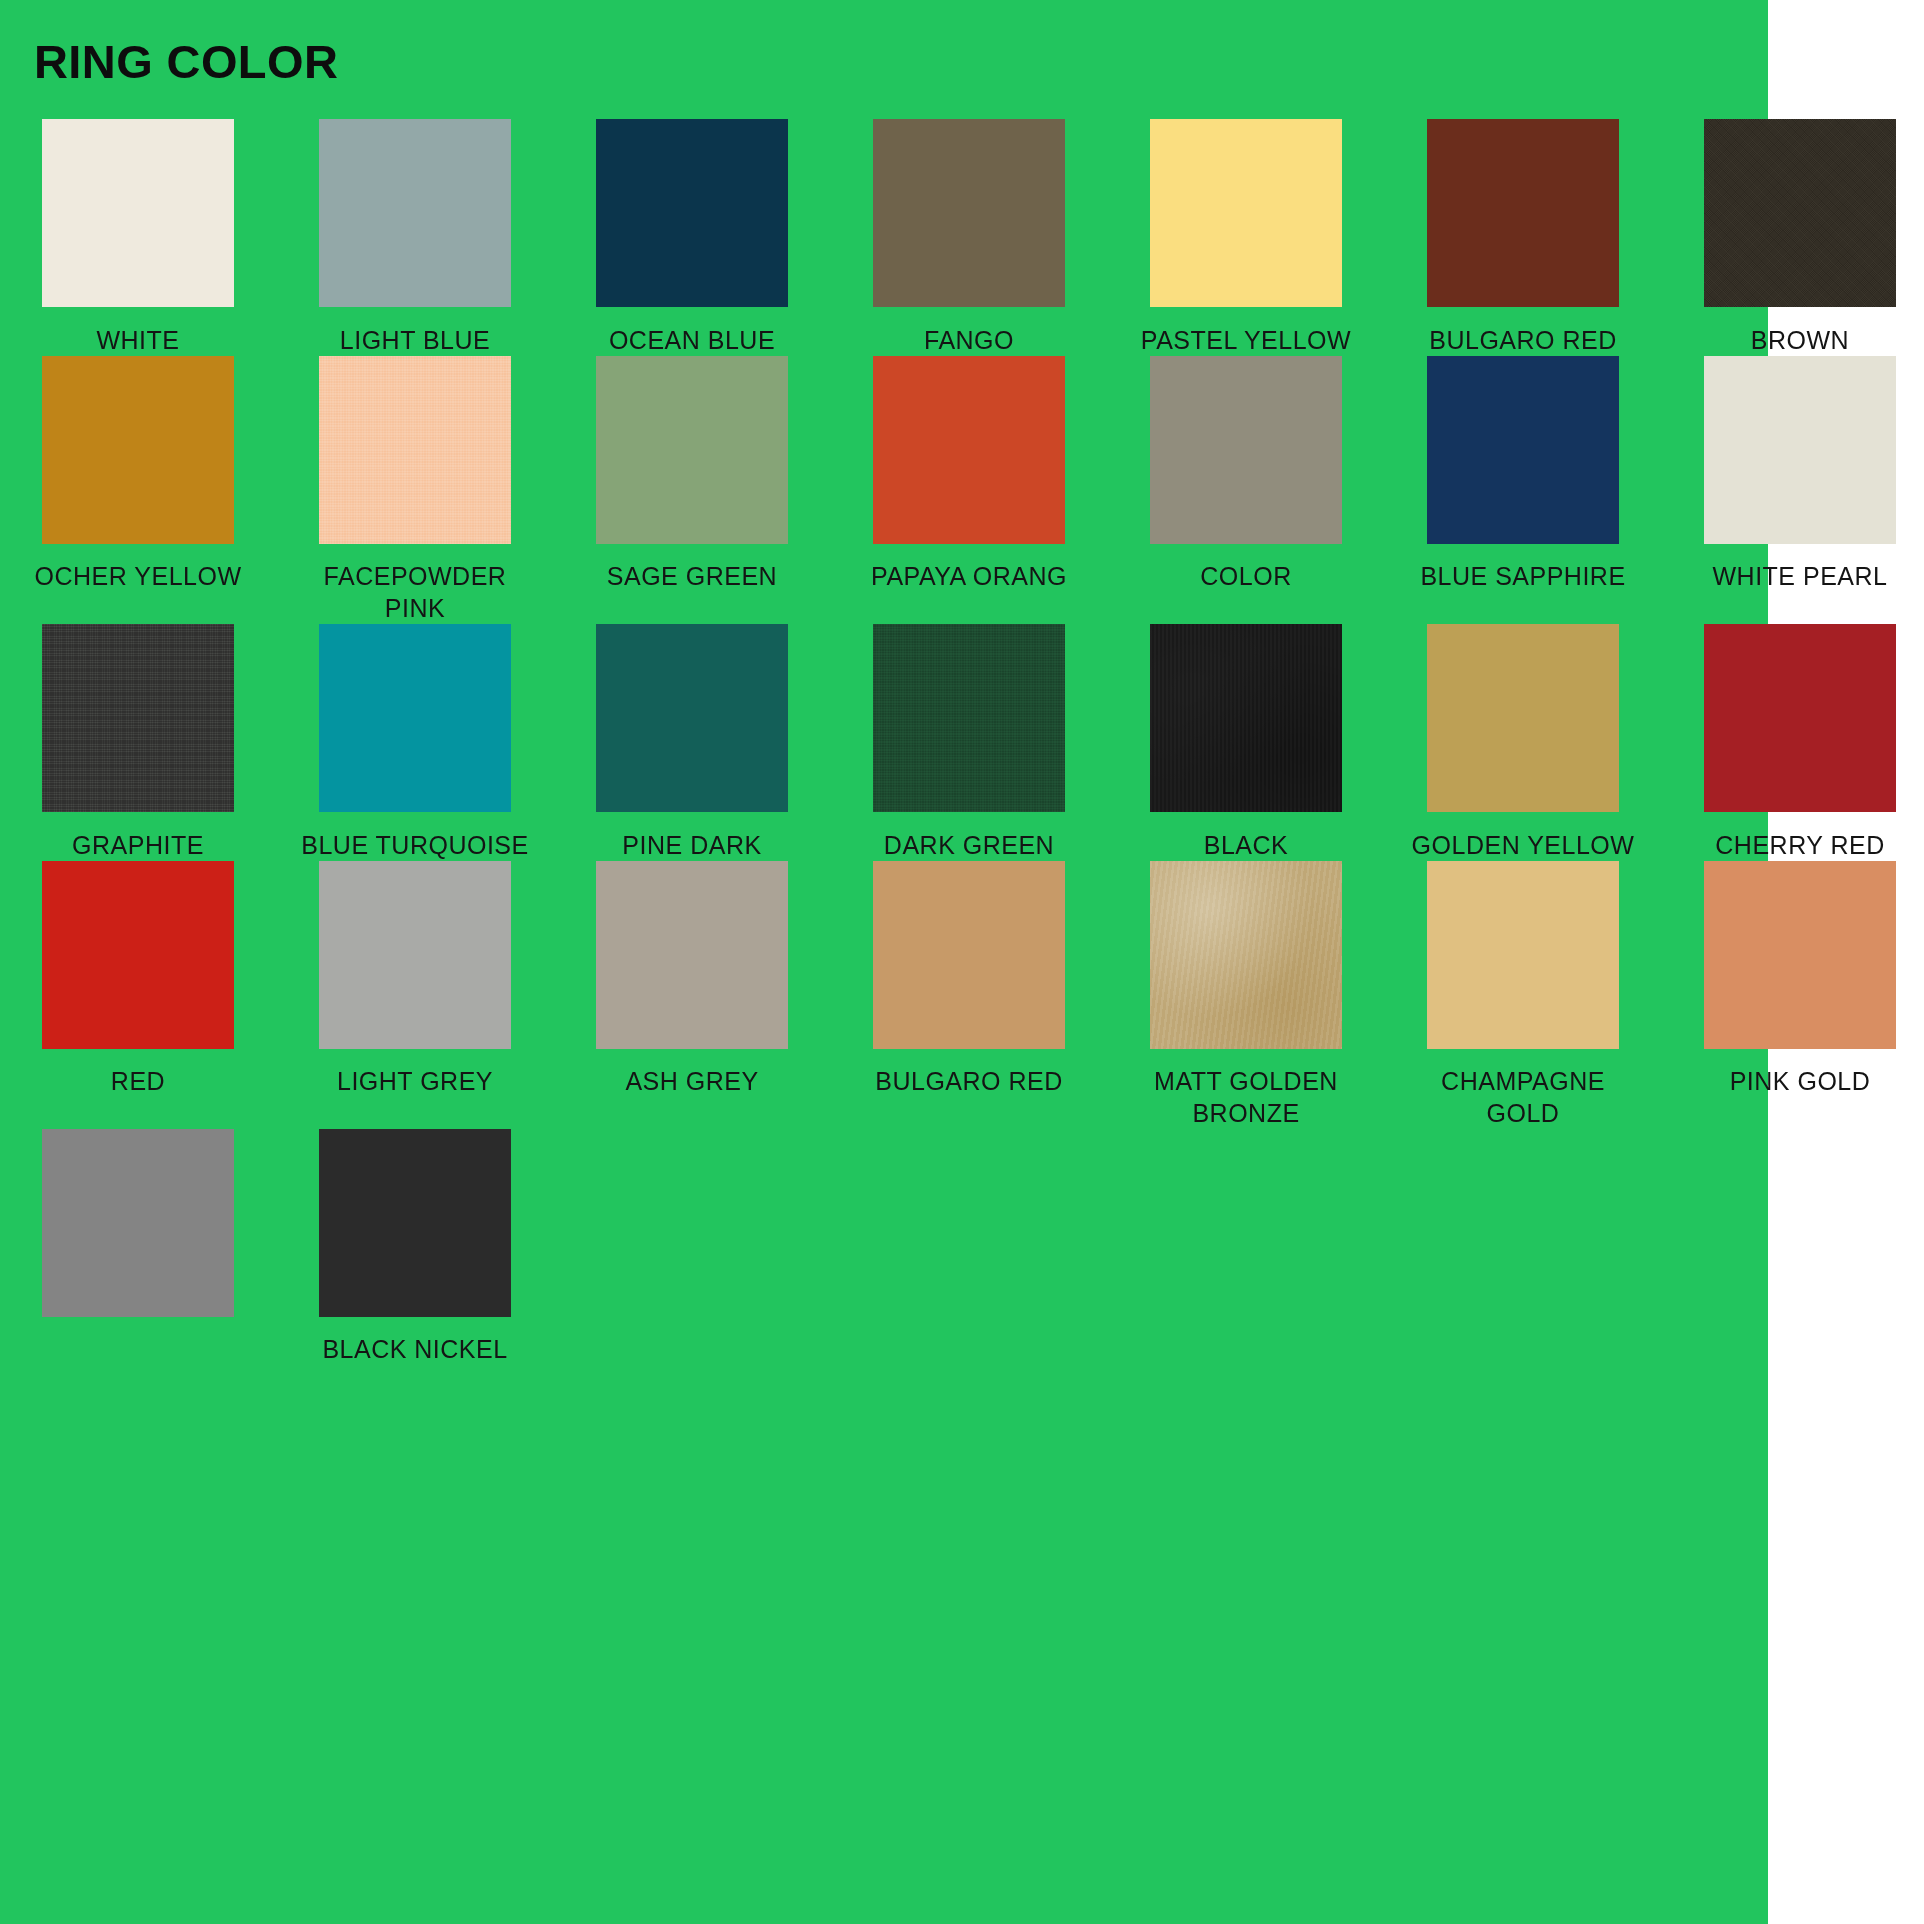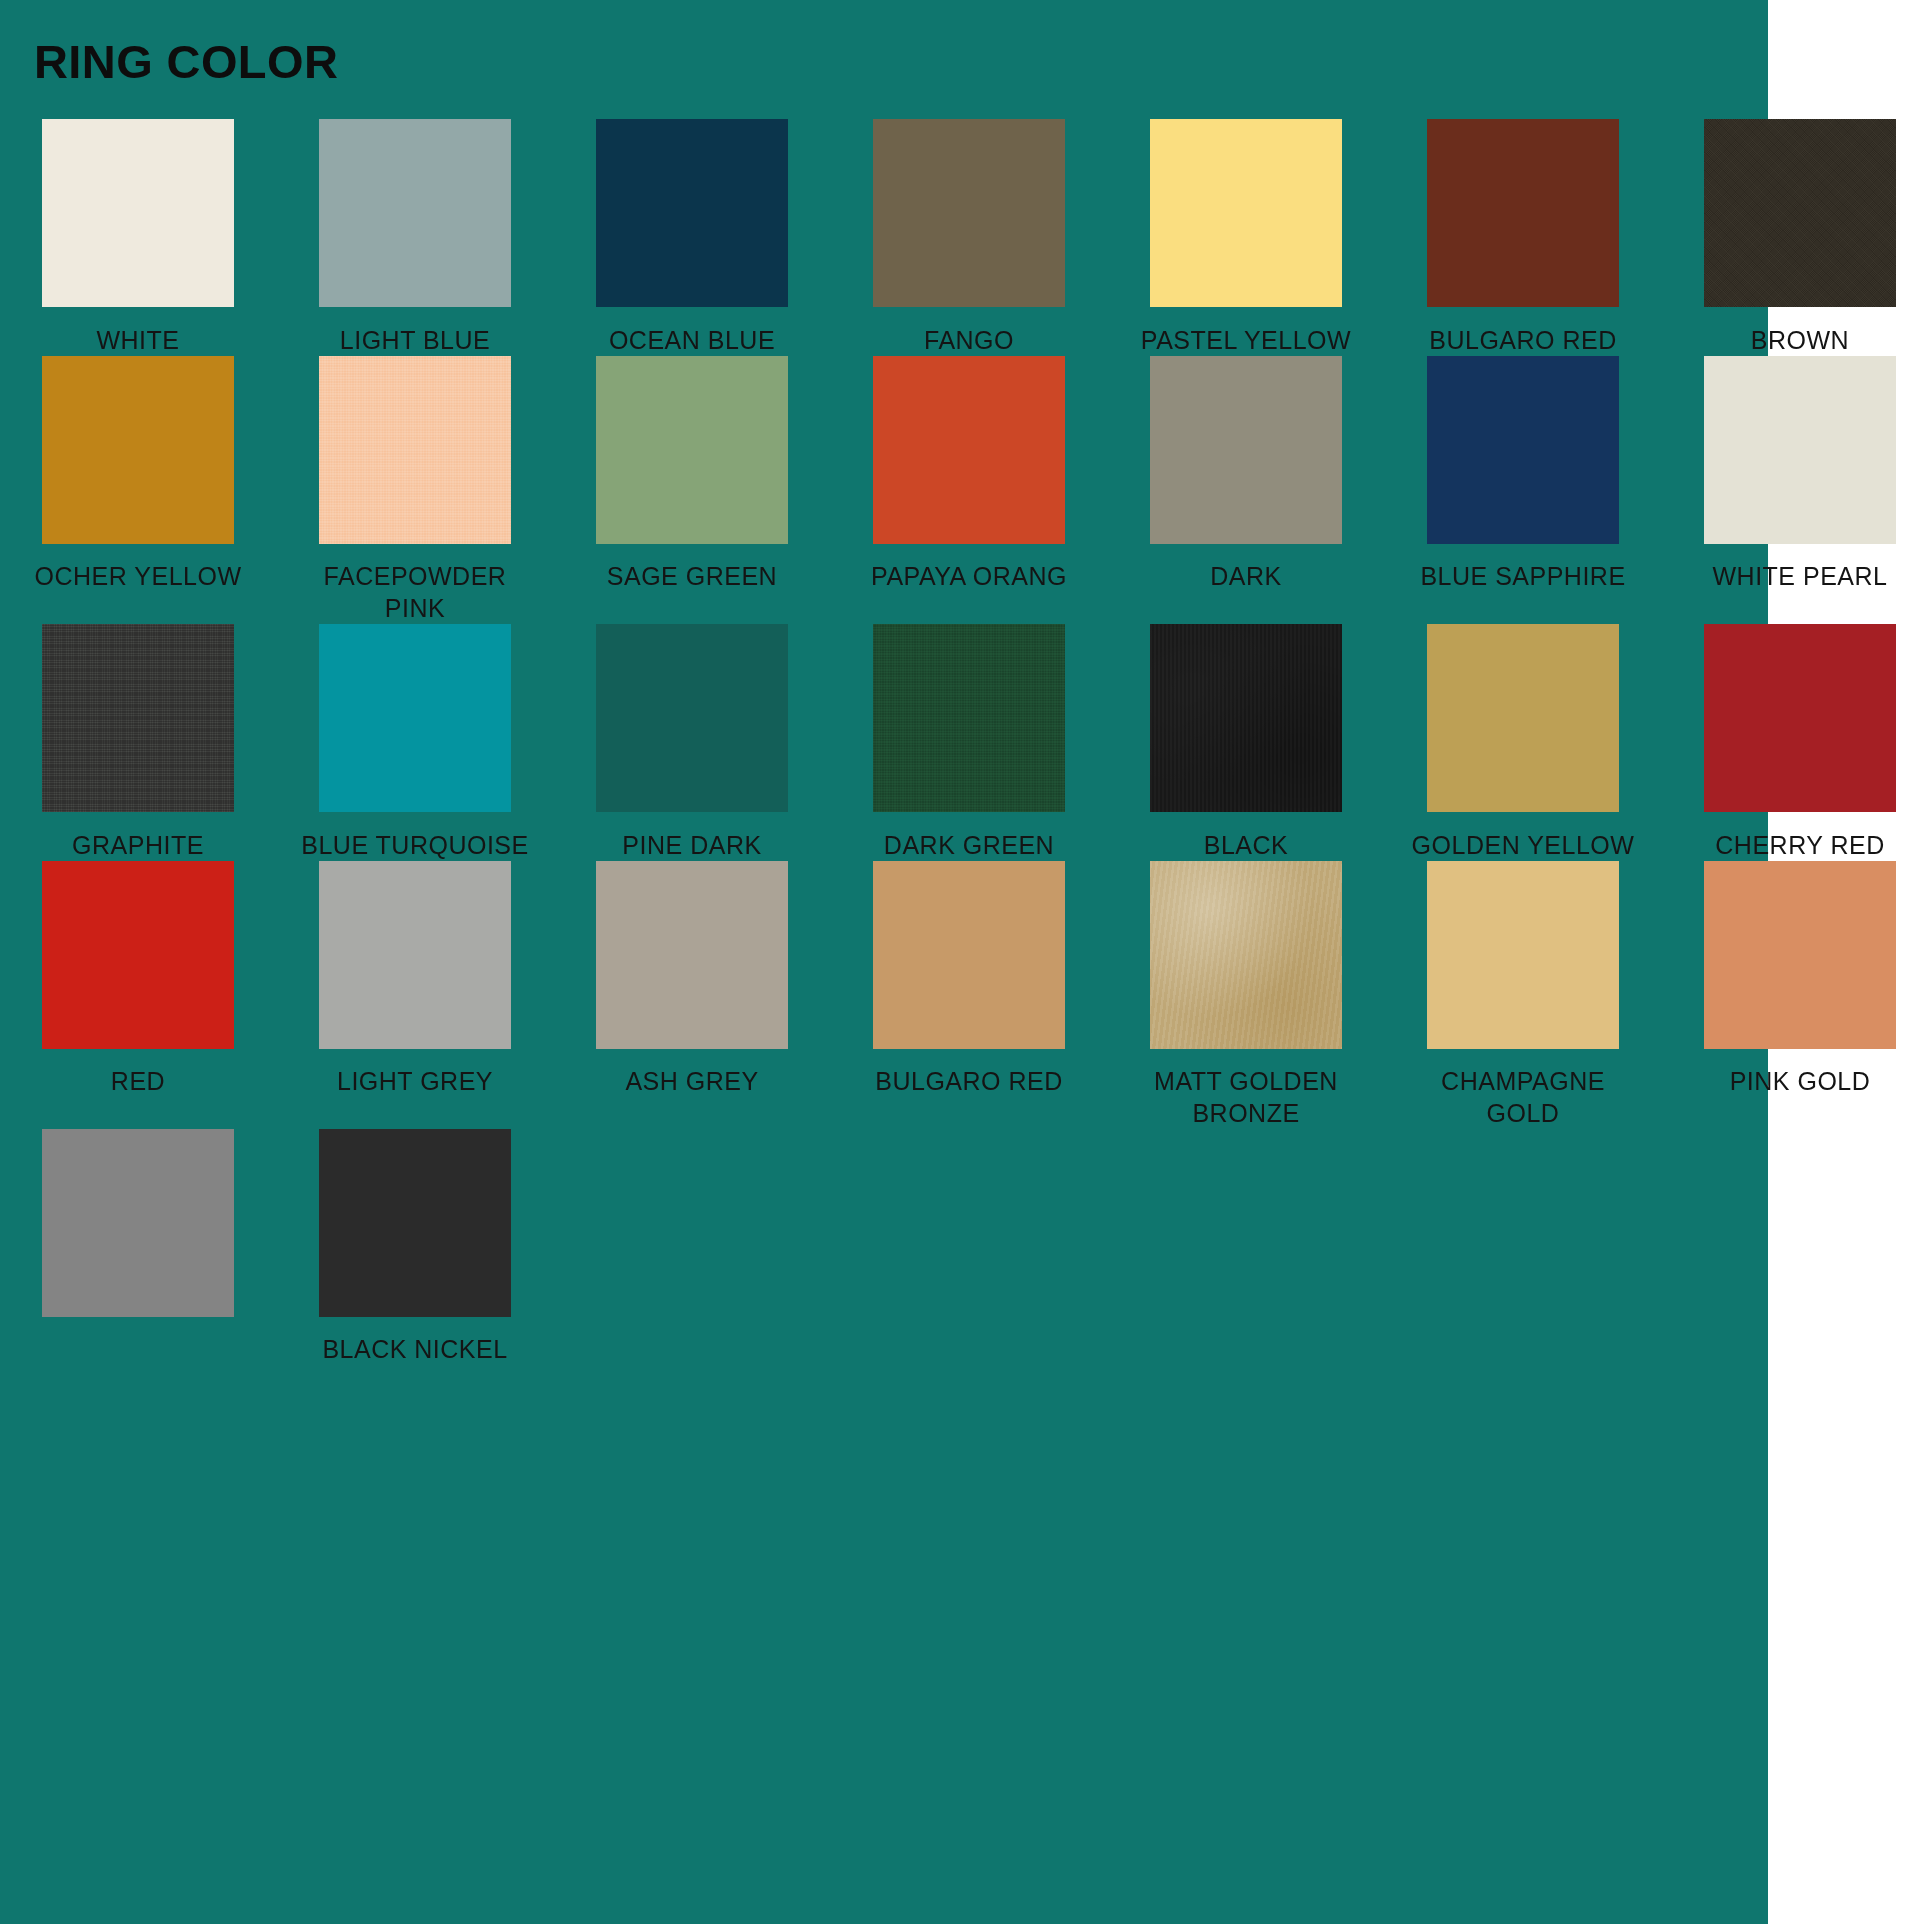--- a/index.html
+++ b/index.html
@@ -12,21 +12,21 @@
     height: 1925px;
     font-family: "Liberation Sans", sans-serif;
     -webkit-font-smoothing: antialiased;
     overflow: hidden;
   }
 
   .page {
     position: relative;
     width: 1768px;
     height: 1925px;
-    background: #0f766e;
+    background: #22c55e;
     box-sizing: border-box;
     padding: 0;
   }
 
   .page-title {
     position: absolute;
     left: 34px;
     top: 38px;
     font-family: "Liberation Sans", sans-serif;
     font-size: 47px;
@@ -174,21 +174,21 @@
         <div class="swatch-cell">
           <div class="swatch-chip " style="background-color: rgb(134, 164, 119);"></div>
           <div class="swatch-label">SAGE GREEN</div>
         </div>
         <div class="swatch-cell">
           <div class="swatch-chip " style="background-color: rgb(204, 71, 38);"></div>
           <div class="swatch-label">PAPAYA ORANG</div>
         </div>
         <div class="swatch-cell">
           <div class="swatch-chip " style="background-color: rgb(145, 141, 125);"></div>
-          <div class="swatch-label">DARK</div>
+          <div class="swatch-label">COLOR</div>
         </div>
         <div class="swatch-cell">
           <div class="swatch-chip " style="background-color: rgb(20, 52, 94);"></div>
           <div class="swatch-label">BLUE SAPPHIRE</div>
         </div>
         <div class="swatch-cell">
           <div class="swatch-chip " style="background-color: rgb(228, 226, 213);"></div>
           <div class="swatch-label">WHITE PEARL</div>
         </div>
       </div>

